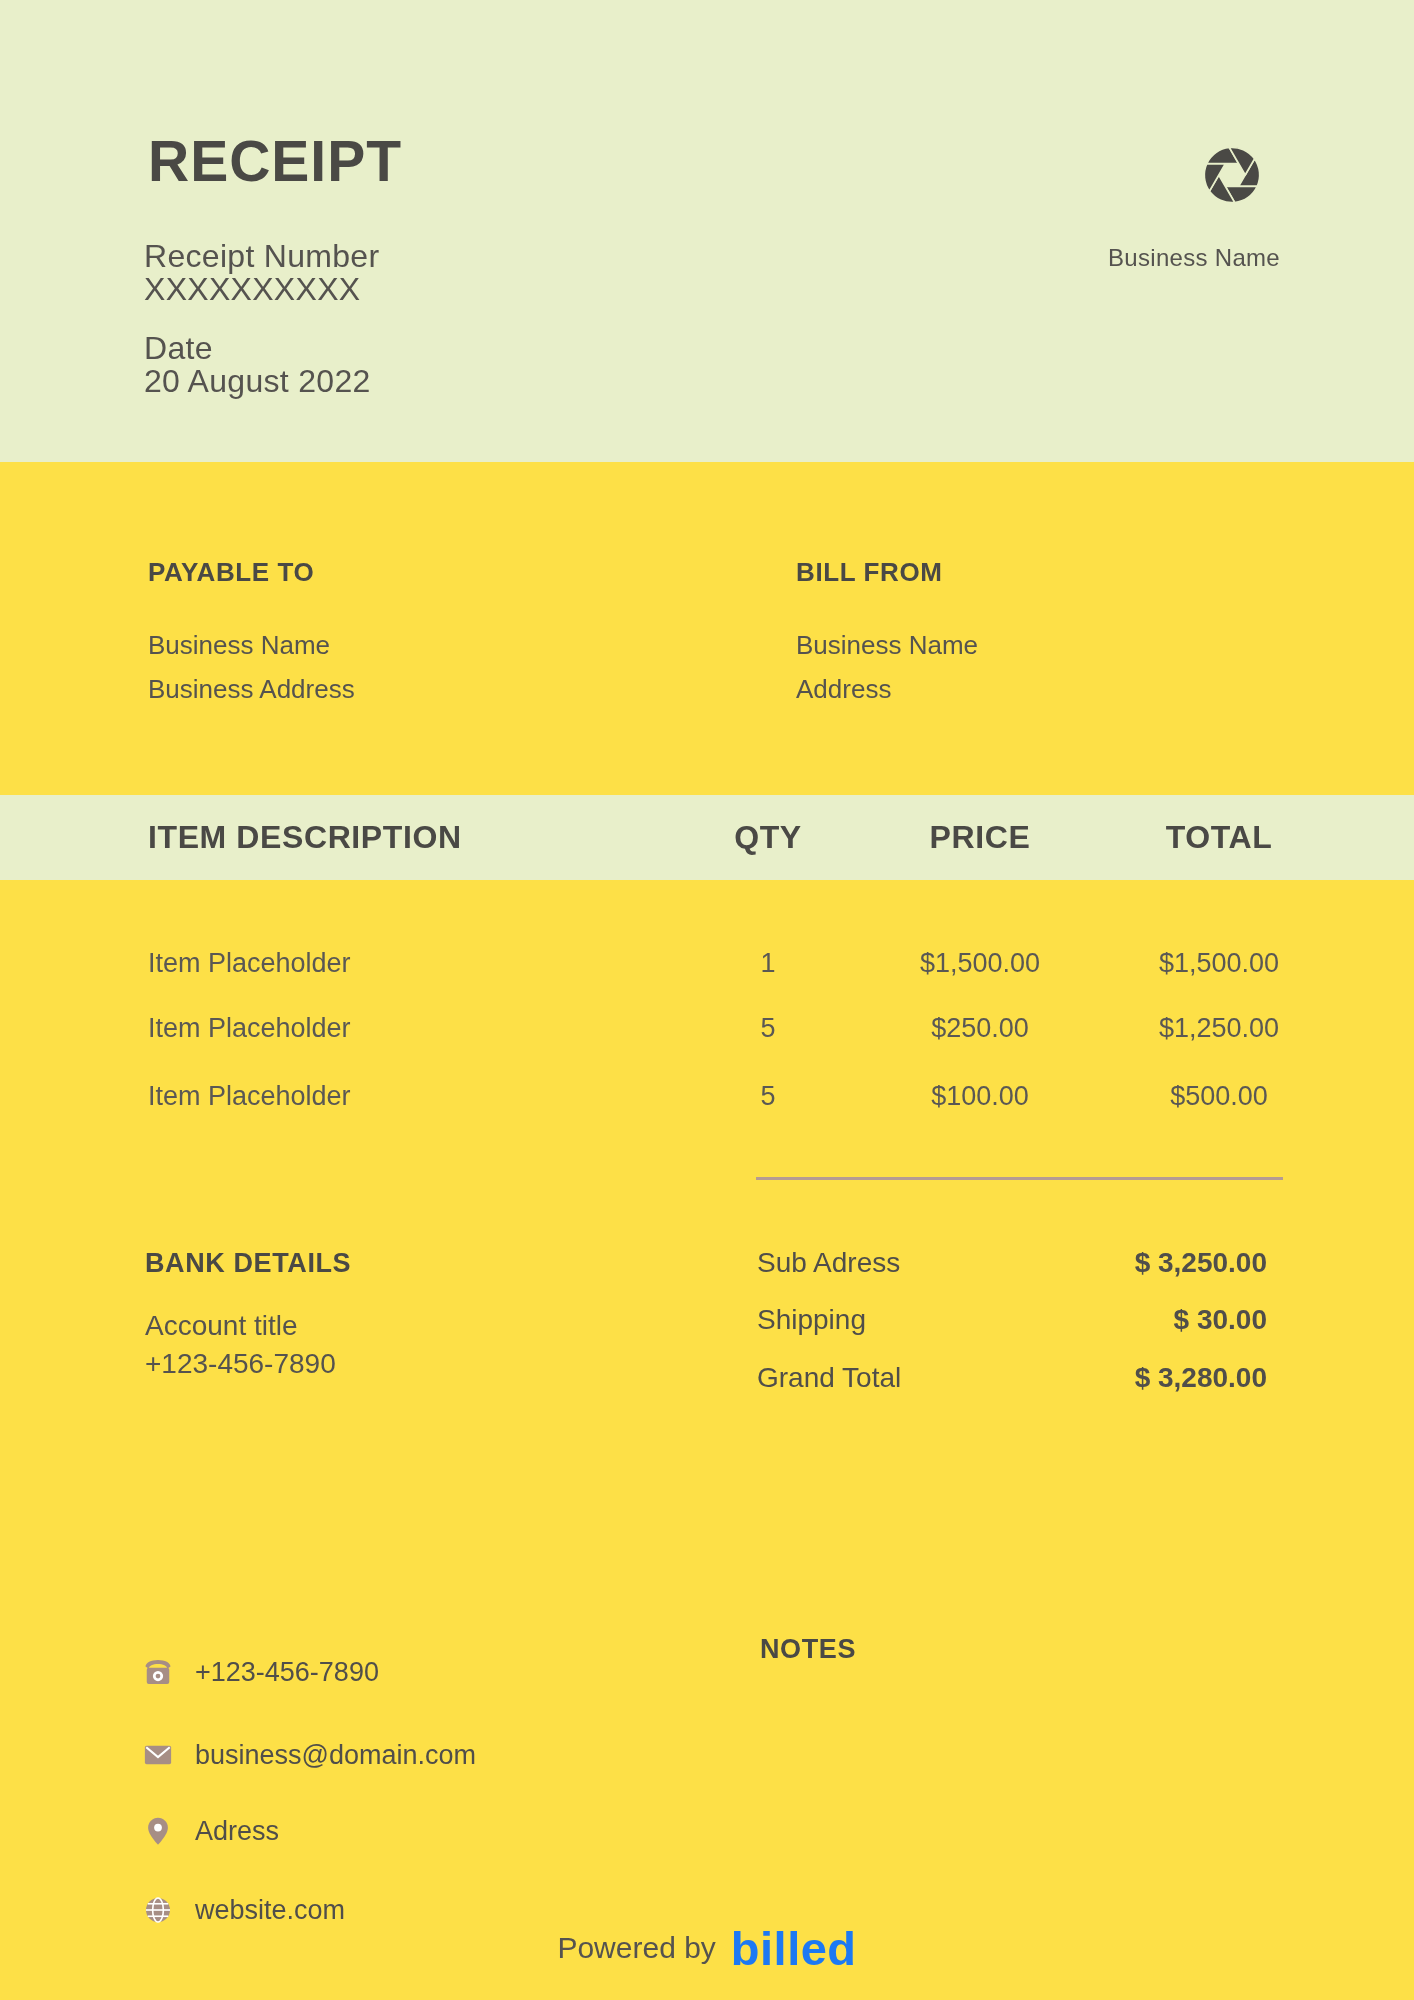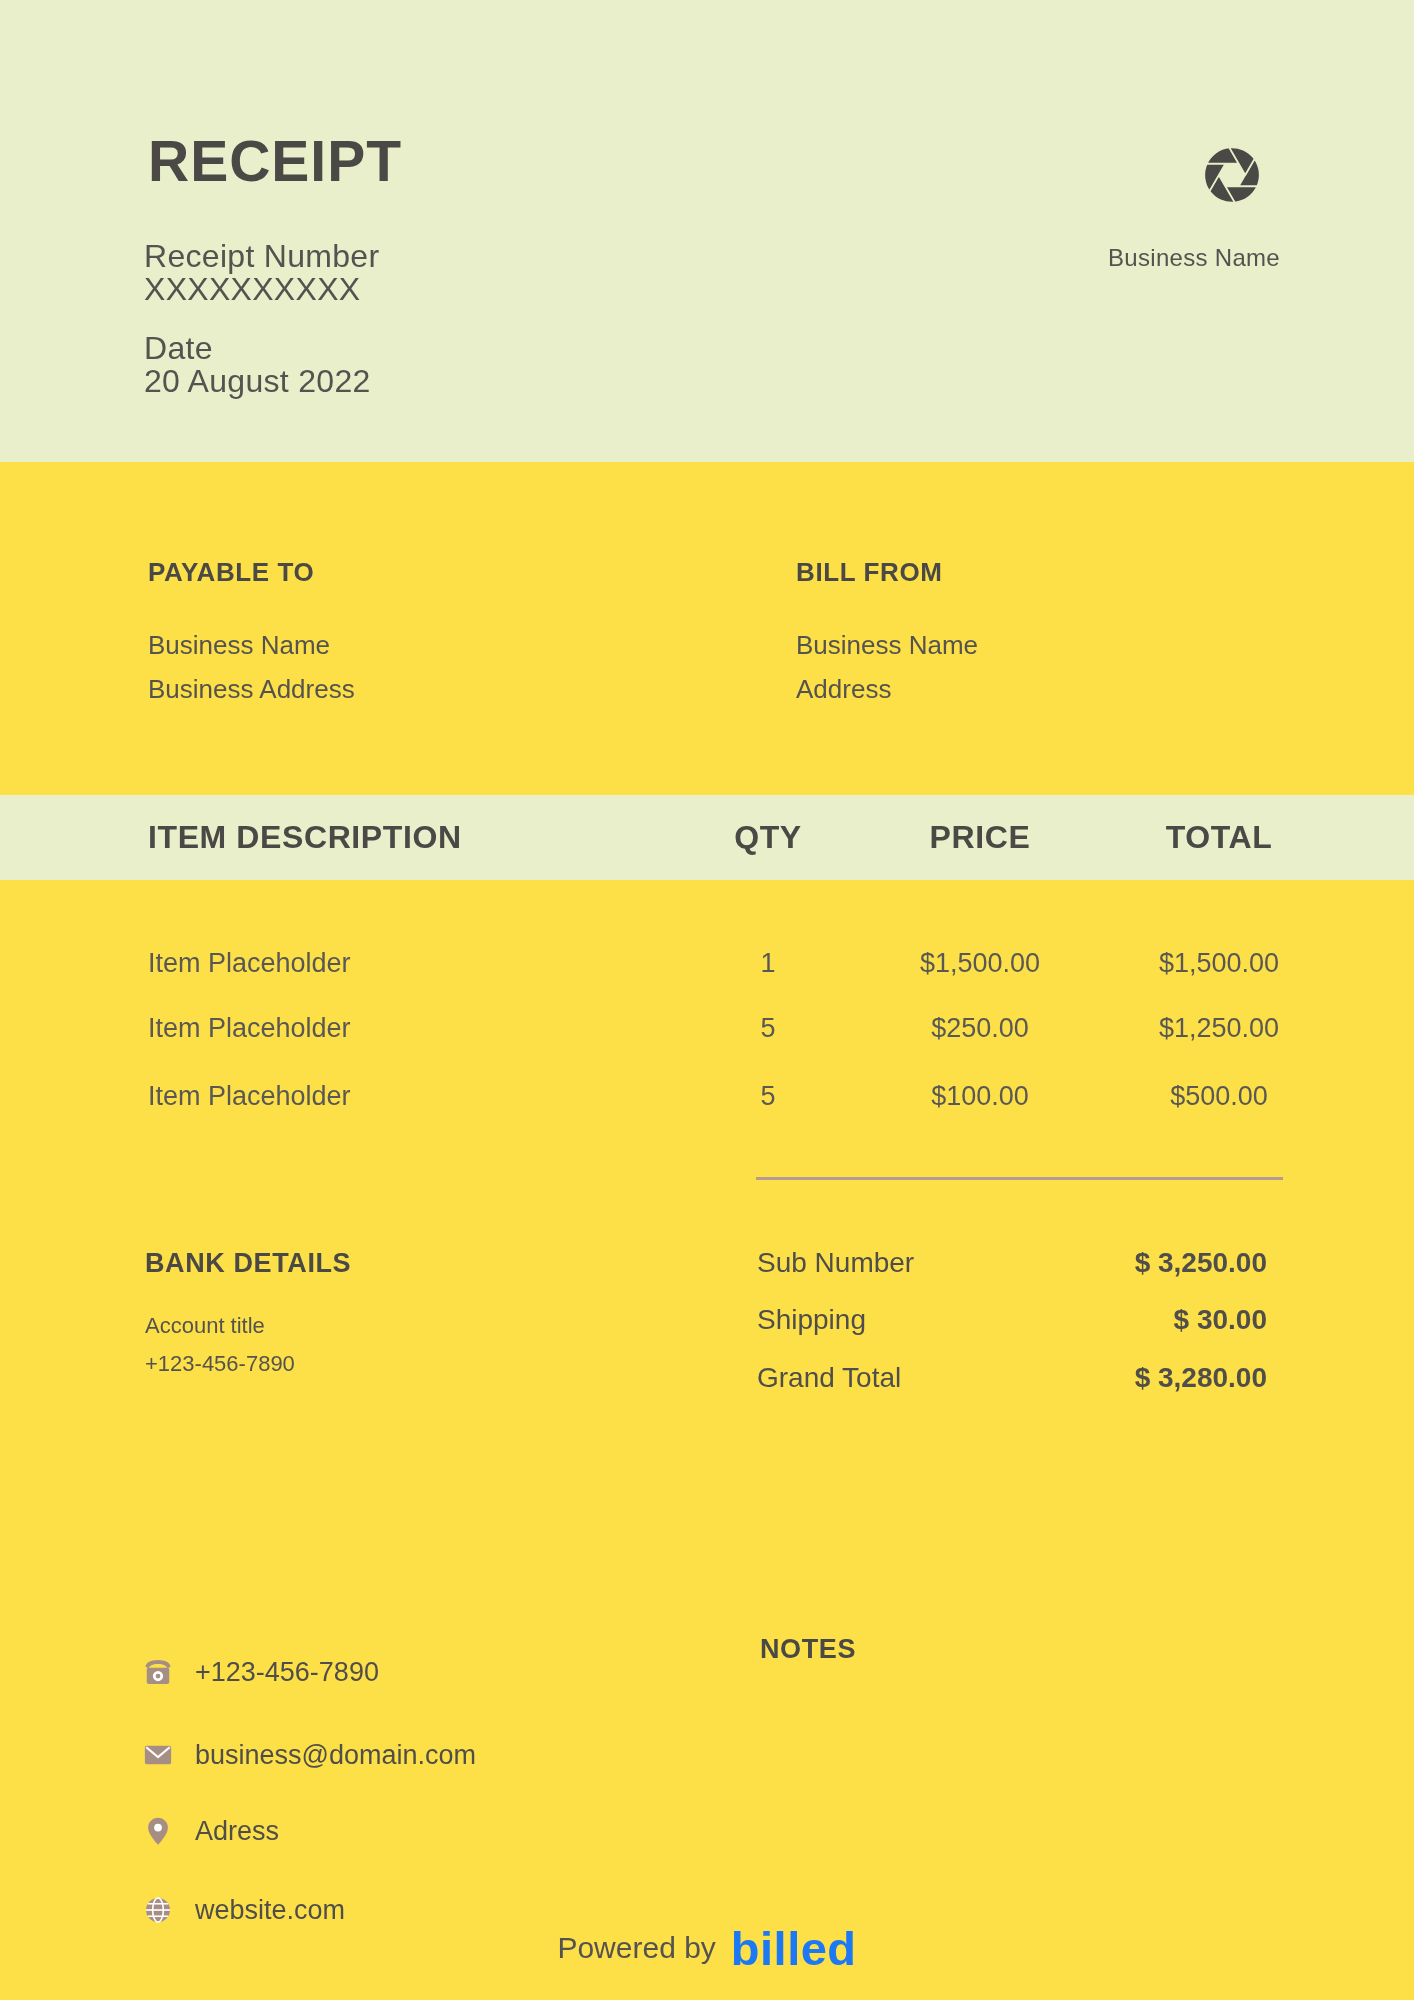--- a/index.html
+++ b/index.html
@@ -51,21 +51,21 @@
 
   .totals-divider{position:absolute;left:756px;top:1177px;width:527px;height:3px;background:#b59b92;}
 
   .total-row{position:absolute;left:757px;width:520px;height:36px;line-height:36px;font-size:28px;color:#504e4a;}
   .total-row .t-label{position:absolute;left:0;}
   .total-row .t-value{position:absolute;right:10px;font-weight:bold;}
   .trow-1{top:1245px;} .trow-2{top:1302px;} .trow-3{top:1360px;}
 
   .bank{position:absolute;left:145px;top:1248px;}
   .bank .section-heading{margin:0 0 28px 0;font-size:27px;}
-  .bank-line{font-size:22px;line-height:38px;color:#55534f;}
+  .bank-line{font-size:28px;line-height:38px;color:#55534f;}
 
   .contact-row{position:absolute;left:143px;height:40px;display:flex;align-items:center;}
   .crow-1{top:1652px;} .crow-2{top:1735px;} .crow-3{top:1811px;} .crow-4{top:1890px;}
   .contact-icon{width:30px;height:30px;flex:0 0 30px;}
   .contact-text{margin-left:22px;font-size:27px;color:#504e4a;}
 
   .notes-heading{position:absolute;left:760px;top:1634px;font-size:27px;font-weight:bold;color:#4a4945;letter-spacing:0.6px;}
 
   .footer{position:absolute;left:0;top:1908px;width:1414px;height:80px;
     display:flex;align-items:center;justify-content:center;gap:15px;}
@@ -139,21 +139,21 @@
   <div class="item-row row-3">
     <span class="cell-desc">Item Placeholder</span>
     <span class="cell-center cell-qty">5</span>
     <span class="cell-center cell-price">$100.00</span>
     <span class="cell-center cell-total">$500.00</span>
   </div>
 
   <div class="totals-divider"></div>
 
   <div class="total-row trow-1">
-    <span class="t-label">Sub Number</span>
+    <span class="t-label">Sub Adress</span>
     <span class="t-value">$ 3,250.00</span>
   </div>
   <div class="total-row trow-2">
     <span class="t-label">Shipping</span>
     <span class="t-value">$ 30.00</span>
   </div>
   <div class="total-row trow-3">
     <span class="t-label">Grand Total</span>
     <span class="t-value">$ 3,280.00</span>
   </div>

